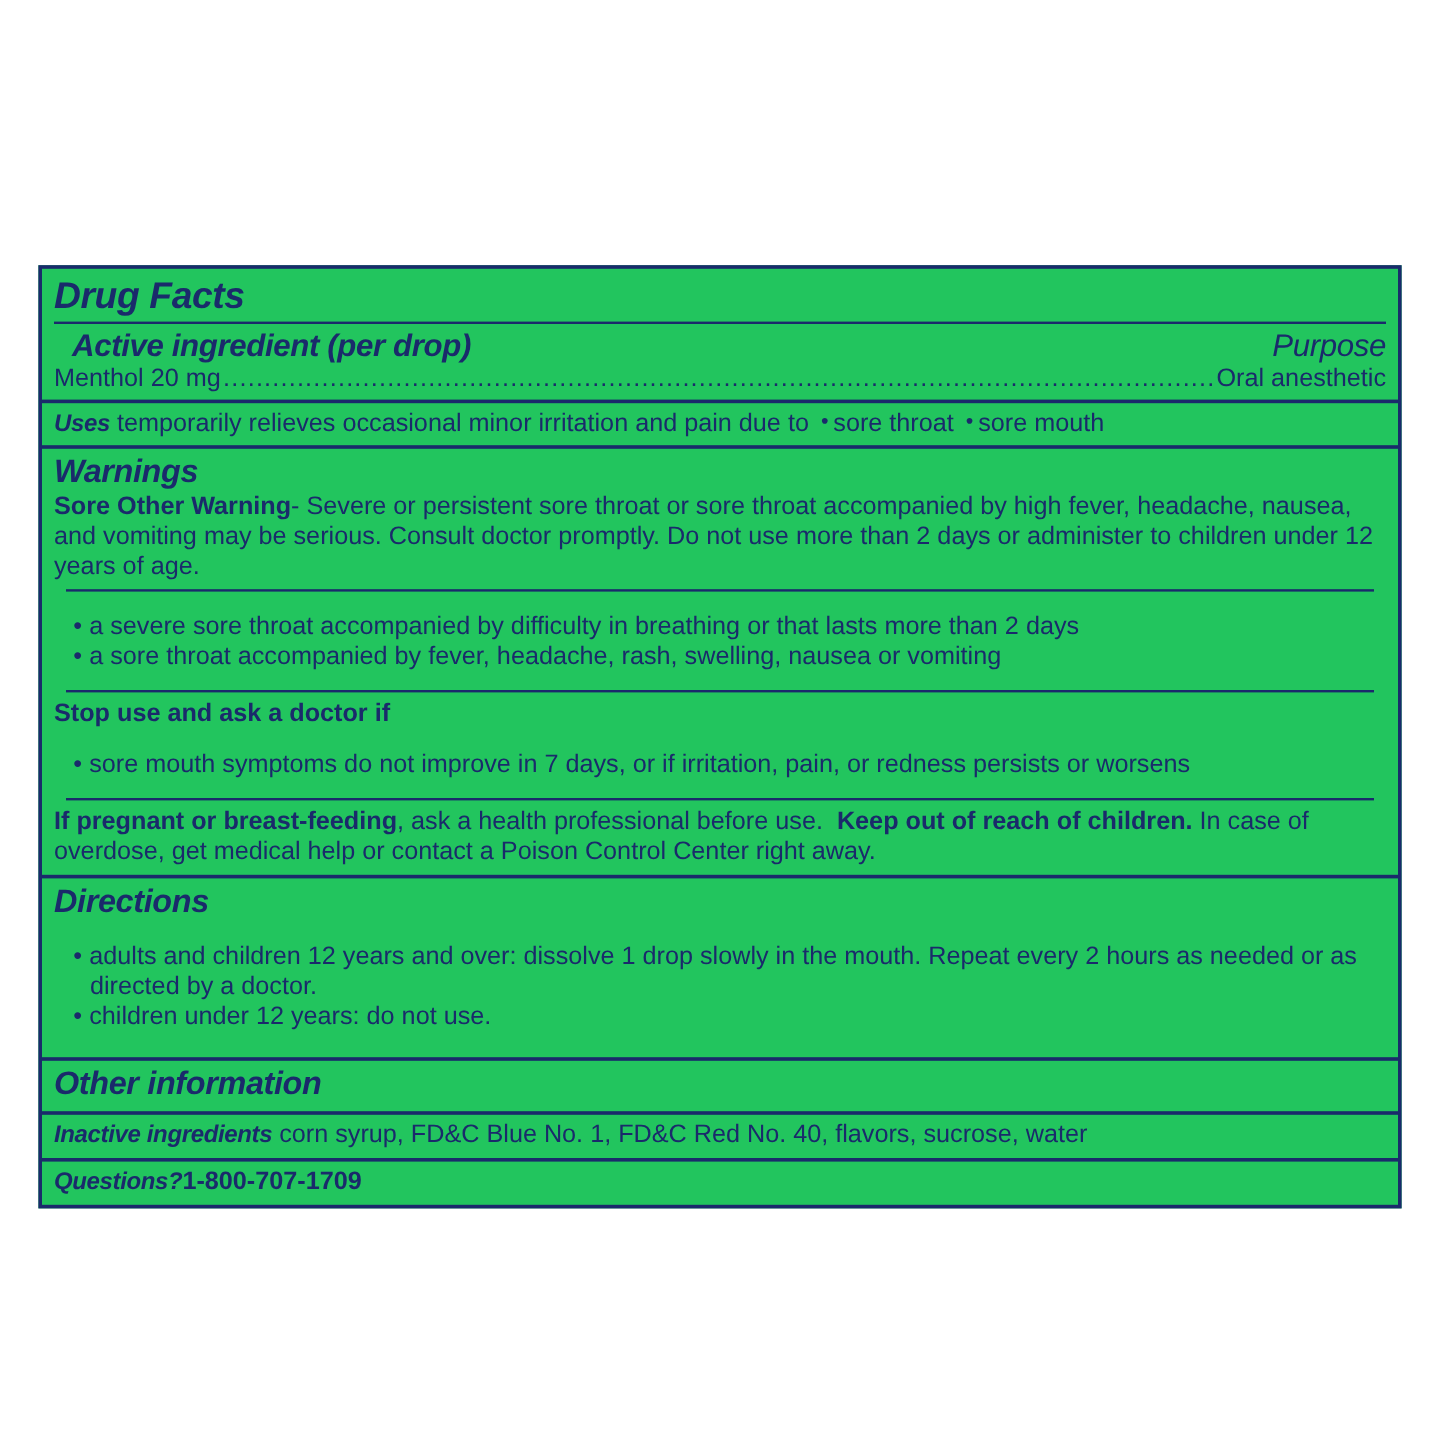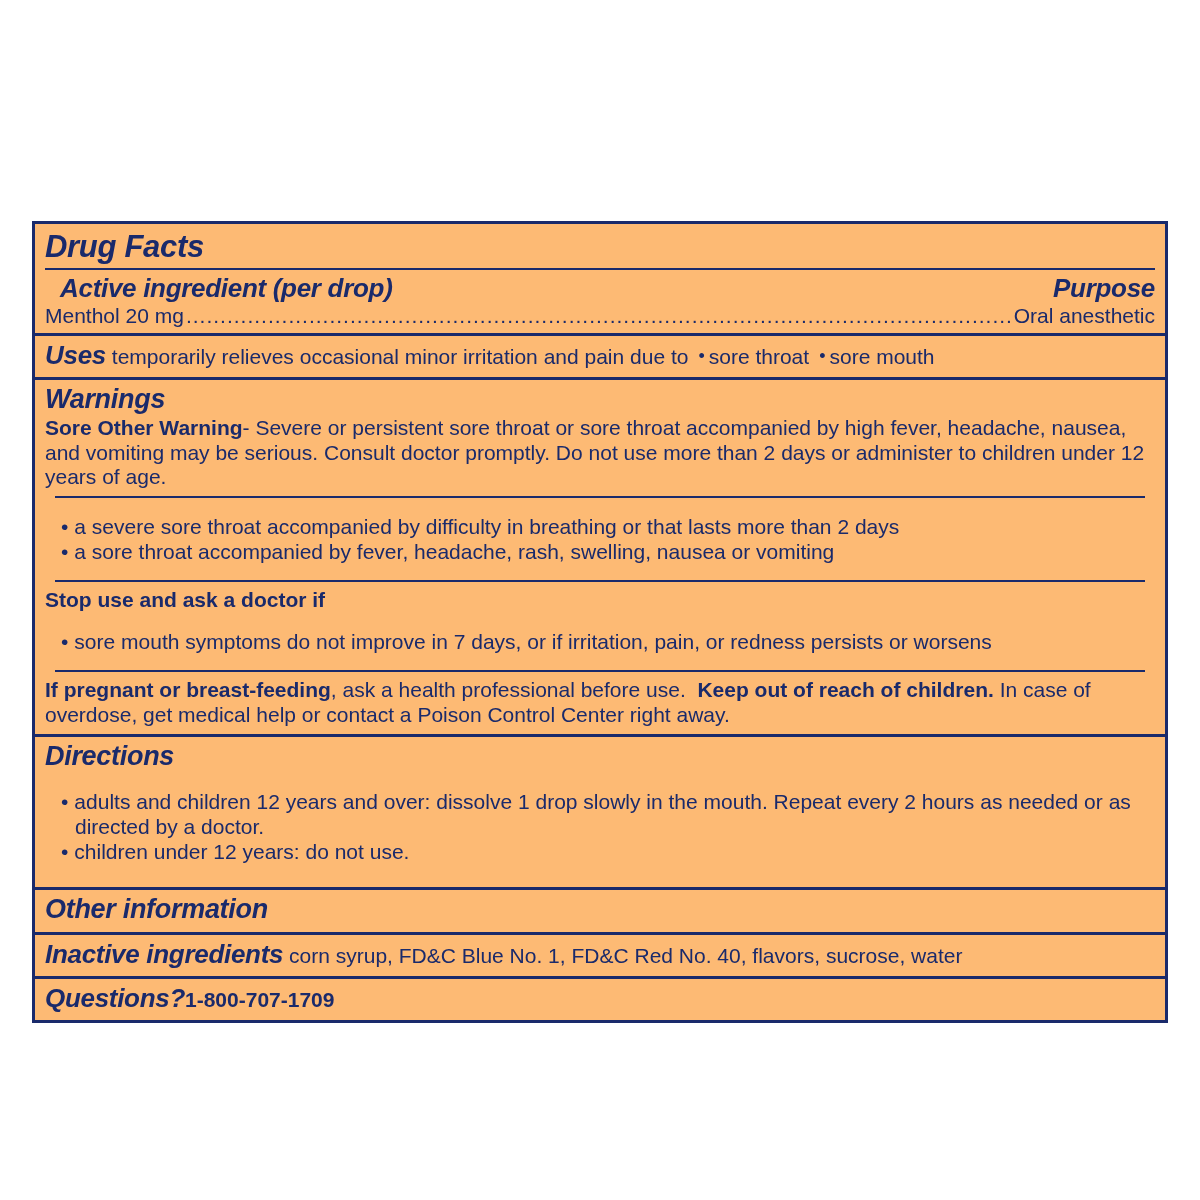--- a/index.html
+++ b/index.html
@@ -16,21 +16,21 @@
     overflow: hidden;
   }
 
   .panel {
     position: absolute;
     left: 32px;
     top: 221px;
     width: 1136px;
     border: 3px solid #1a2a6b;
     box-sizing: border-box;
-    background: #fdba74;
+    background: #22c55e;
     padding: 0;
   }
 
   
   .df-title {
     font-size: 31px;
     font-style: italic;
     font-weight: bold;
     letter-spacing: -0.3px;
     padding: 7px 10px 2px 10px;
@@ -59,21 +59,21 @@
   }
   .ai-head {
     font-size: 26px;
     font-style: italic;
     font-weight: bold;
     letter-spacing: -0.3px;
   }
   .purpose-head {
     font-size: 26px;
     font-style: italic;
-    font-weight: bold;
+    font-weight: normal;
     letter-spacing: -0.3px;
   }
   .ai-detail {
     display: flex;
     justify-content: flex-end;
     align-items: baseline;
     padding: 0 10px 5px 10px;
     font-size: 21px;
     white-space: nowrap;
   }
@@ -88,21 +88,21 @@
   }
   .ai-purpose { flex: 0 0 auto; }
 
   
   .section {
     padding: 4px 10px 6px 10px;
     font-size: 21px;
     line-height: 1.2;
   }
   .sec-head-inline {
-    font-size: 26px;
+    font-size: 20px;
     font-style: italic;
     font-weight: bold;
     letter-spacing: -0.3px;
   }
   .sec-head-block {
     font-size: 27px;
     font-style: italic;
     font-weight: bold;
     letter-spacing: -0.3px;
     display: block;

